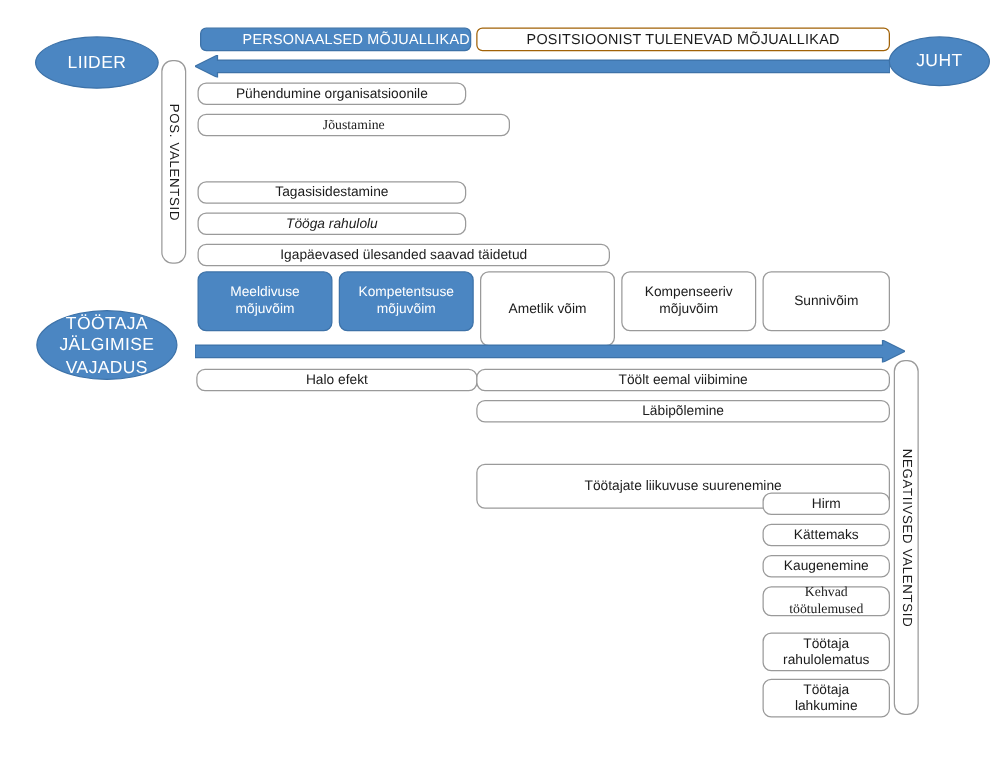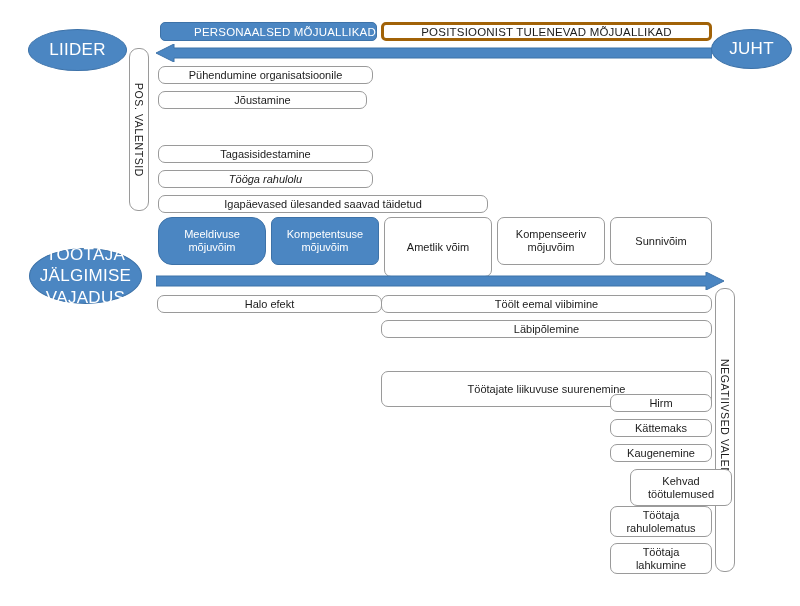--- a/index.html
+++ b/index.html
@@ -47,35 +47,35 @@
   }
   .banner-blue{
     background:#4b86c2;
     border:1px solid #3d72a8;
     border-radius:5px;
     display:flex;align-items:center;justify-content:center;
     color:#ffffff;font-size:11.5px;letter-spacing:.2px;padding-left:33px;
   }
   .banner-white{
     background:#ffffff;
-    border:3px solid #a16207;
+    border:1px solid #a16207;
     border-radius:5px;
     display:flex;align-items:center;justify-content:center;
     color:#1b1b1b;font-size:11.5px;letter-spacing:.2px;
   }
 
   
   .ellipse{
     background:#4b86c2;
     border:1px solid #3d72a8;
     border-radius:50%;
     display:flex;align-items:center;justify-content:center;
     text-align:center;
     color:#ffffff;
-    font-size:17px;
+    font-size:14px;
     font-weight:normal;
     line-height:1.25;
     letter-spacing:.3px;
   }
 
   
   .vlabel{
     background:#ffffff;
     border:1px solid #9a9a9a;
     border-radius:9px;
@@ -118,27 +118,27 @@
 
   <div class="node ellipse ml" style="left:29px;top:248px;width:113px;height:56px;">TÖÖTAJA
 JÄLGIMISE
 VAJADUS</div>
 
   <div class="node vlabel" style="left:129px;top:48px;width:20px;height:163px;">
     <span>POS. VALENTSID</span>
   </div>
 
   <div class="node wbox" style="left:158px;top:66px;width:215px;height:18px;">Pühendumine organisatsioonile</div>
-  <div class="node wbox" style="left:158px;top:91px;width:209px;height:18px;">Jõustamine</div>
+  <div class="node wbox" style="left:158px;top:91px;width:250px;height:18px;font-family:Liberation Serif, serif;">Jõustamine</div>
   <div class="node wbox" style="left:158px;top:145px;width:215px;height:18px;">Tagasisidestamine</div>
   <div class="node wbox" style="left:158px;top:170px;width:215px;height:18px;font-style:italic;">Tööga rahulolu</div>
   <div class="node wbox" style="left:158px;top:195px;width:330px;height:18px;">Igapäevased ülesanded saavad täidetud</div>
 
 
-  <div class="node bbox ml" style="left:158px;top:217px;width:108px;height:48px;border-radius:14px;">Meeldivuse
+  <div class="node bbox ml" style="left:158px;top:217px;width:108px;height:48px;">Meeldivuse
 mõjuvõim</div>
   <div class="node bbox ml" style="left:271px;top:217px;width:108px;height:48px;">Kompetentsuse
 mõjuvõim</div>
   <div class="node wbox ml" style="left:384px;top:217px;width:108px;height:60px;">Ametlik võim</div>
   <div class="node wbox ml" style="left:497px;top:217px;width:108px;height:48px;">Kompenseeriv
 mõjuvõim</div>
   <div class="node wbox ml" style="left:610px;top:217px;width:102px;height:48px;">Sunnivõim</div>
 
   <div class="arrow" style="left:156px;top:272px;width:568px;height:18px;">
     <svg width="568" height="18" viewBox="0 0 568 18">
@@ -152,20 +152,20 @@
 
   <div class="node wbox" style="left:157px;top:295px;width:225px;height:18px;">Halo efekt</div>
 
   <div class="node wbox" style="left:381px;top:295px;width:331px;height:18px;">Töölt eemal viibimine</div>
   <div class="node wbox" style="left:381px;top:320px;width:331px;height:18px;">Läbipõlemine</div>
   <div class="node wbox" style="left:381px;top:371px;width:331px;height:36px;">Töötajate liikuvuse suurenemine</div>
 
   <div class="node wbox" style="left:610px;top:394px;width:102px;height:18px;">Hirm</div>
   <div class="node wbox" style="left:610px;top:419px;width:102px;height:18px;">Kättemaks</div>
   <div class="node wbox" style="left:610px;top:444px;width:102px;height:18px;">Kaugenemine</div>
-  <div class="node wbox ml" style="left:630px;top:469px;width:102px;height:37px;">Kehvad
+  <div class="node wbox ml" style="left:610px;top:469px;width:102px;height:24px;font-family:Liberation Serif, serif;">Kehvad
 töötulemused</div>
   <div class="node wbox ml" style="left:610px;top:506px;width:102px;height:31px;">Töötaja
 rahulolematus</div>
   <div class="node wbox ml" style="left:610px;top:543px;width:102px;height:31px;">Töötaja
 lahkumine</div>
 
 </div>
 
 </body></html>

